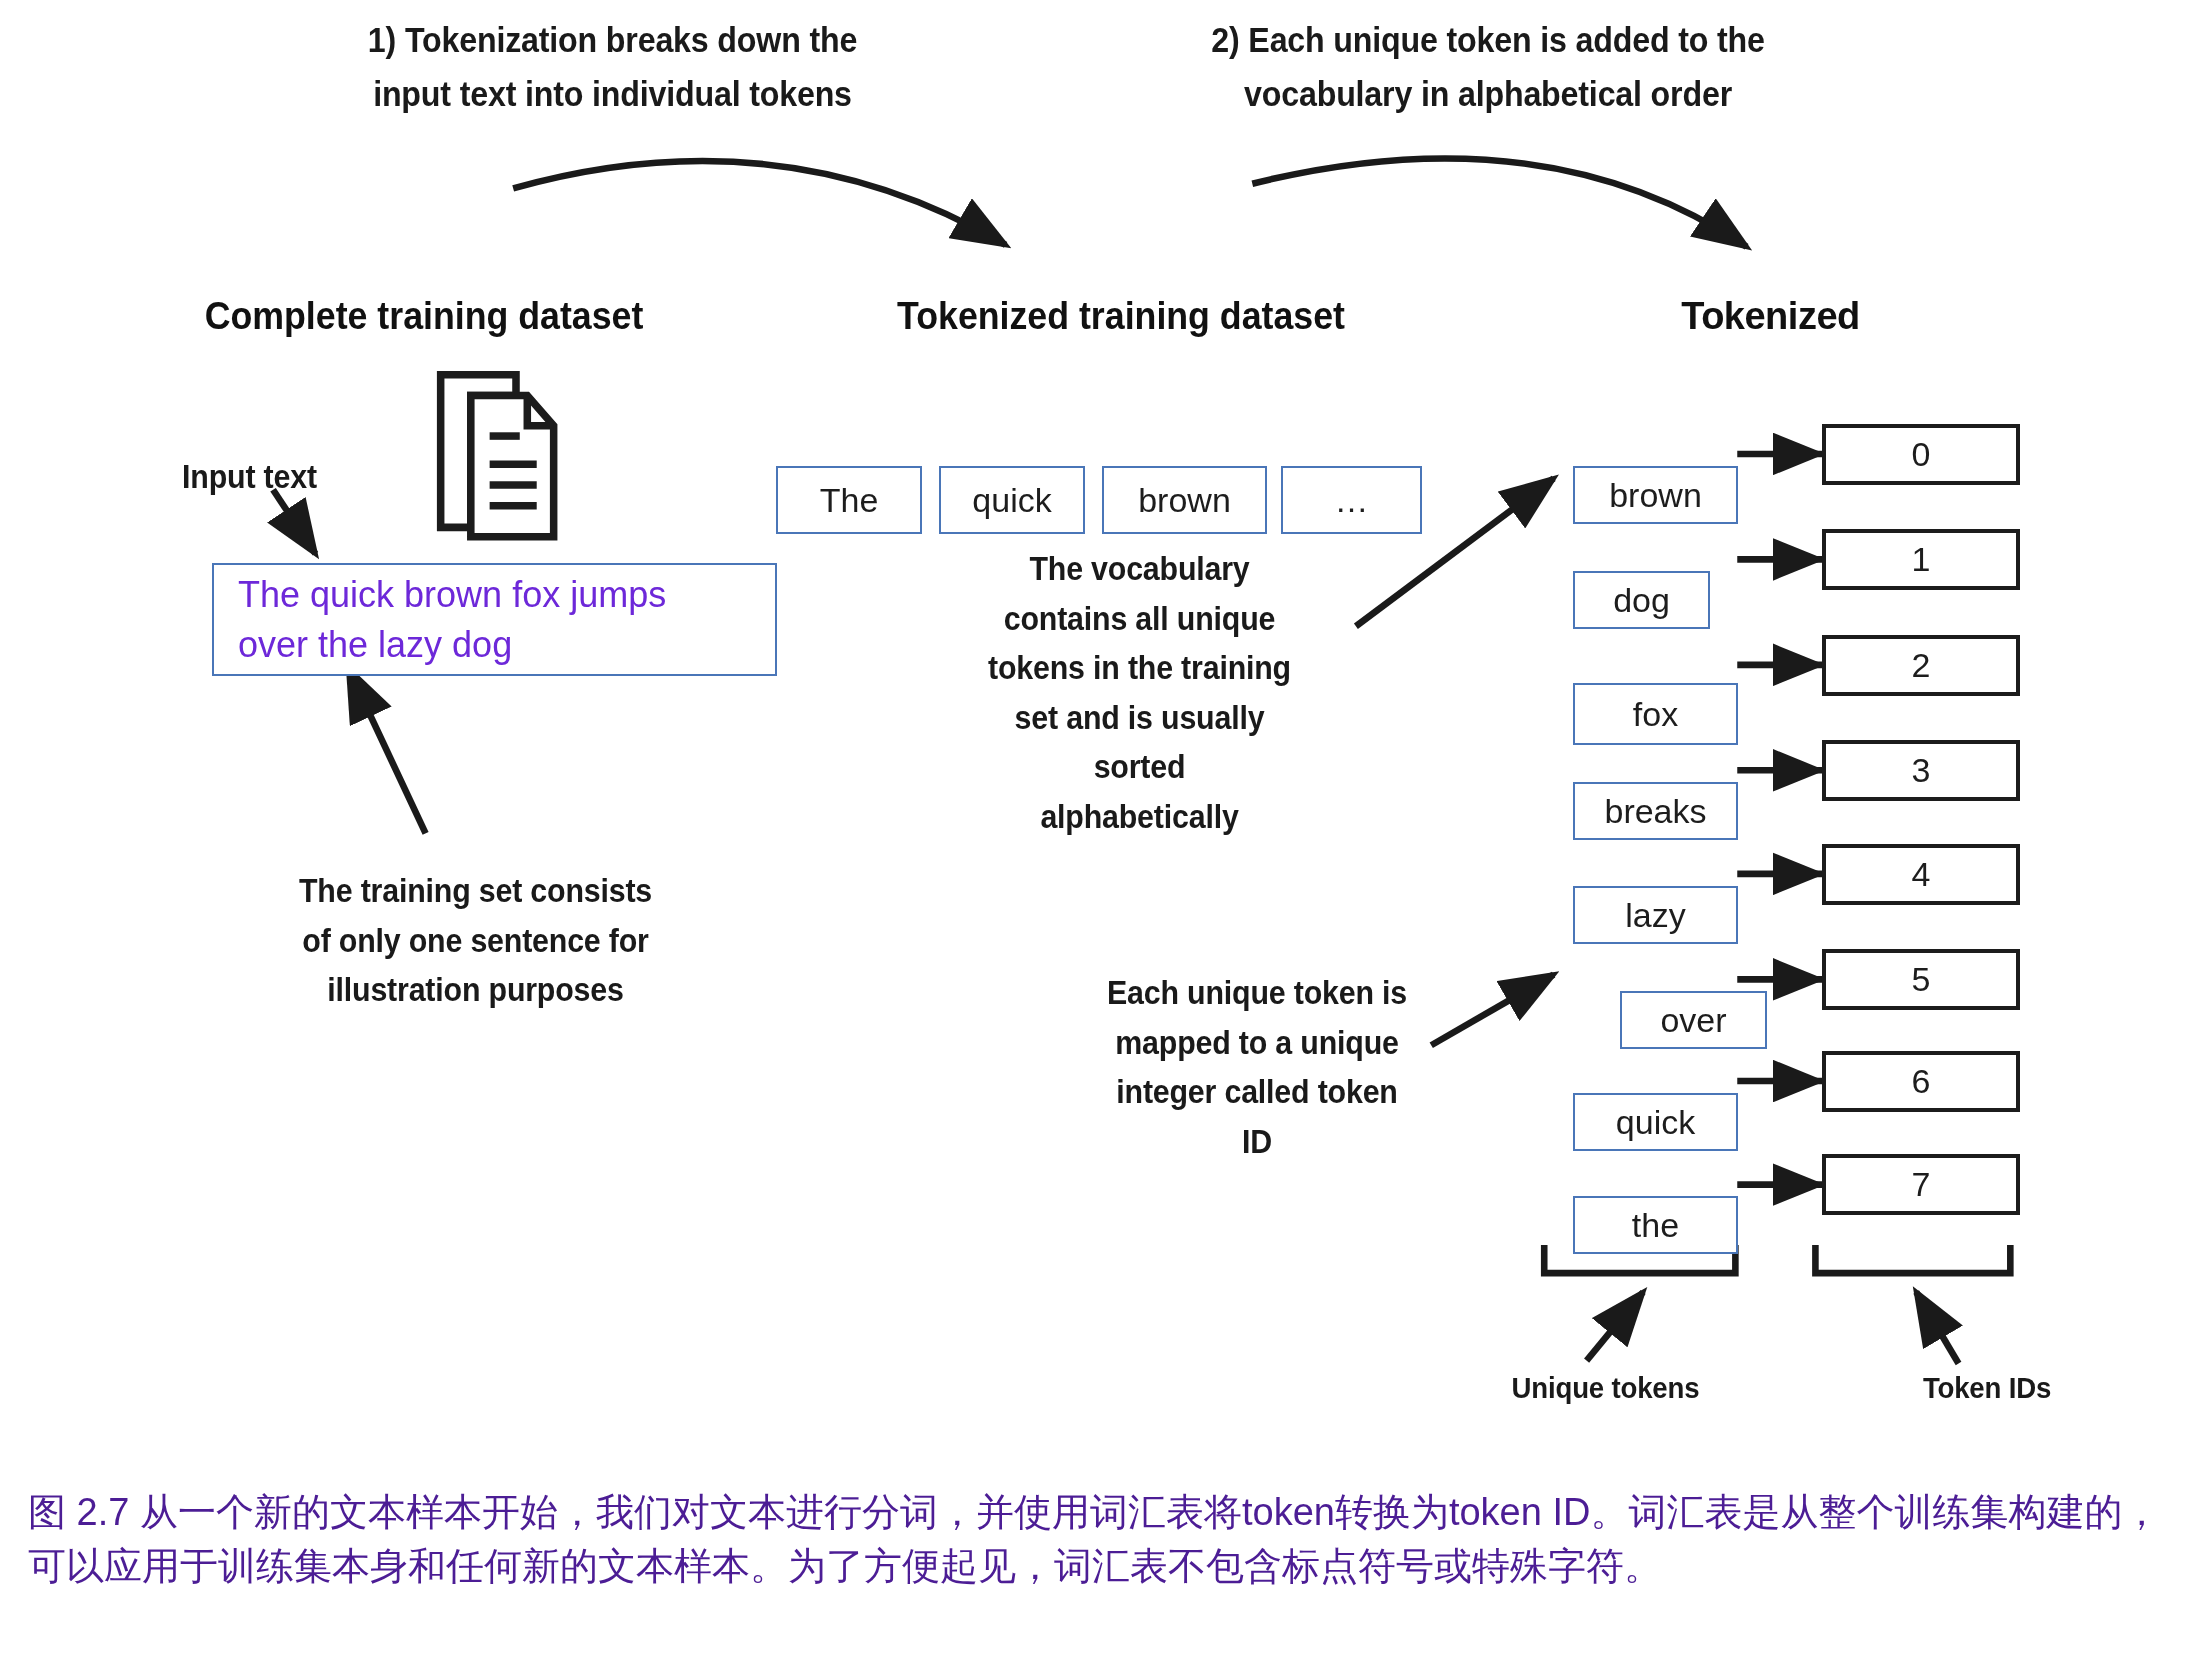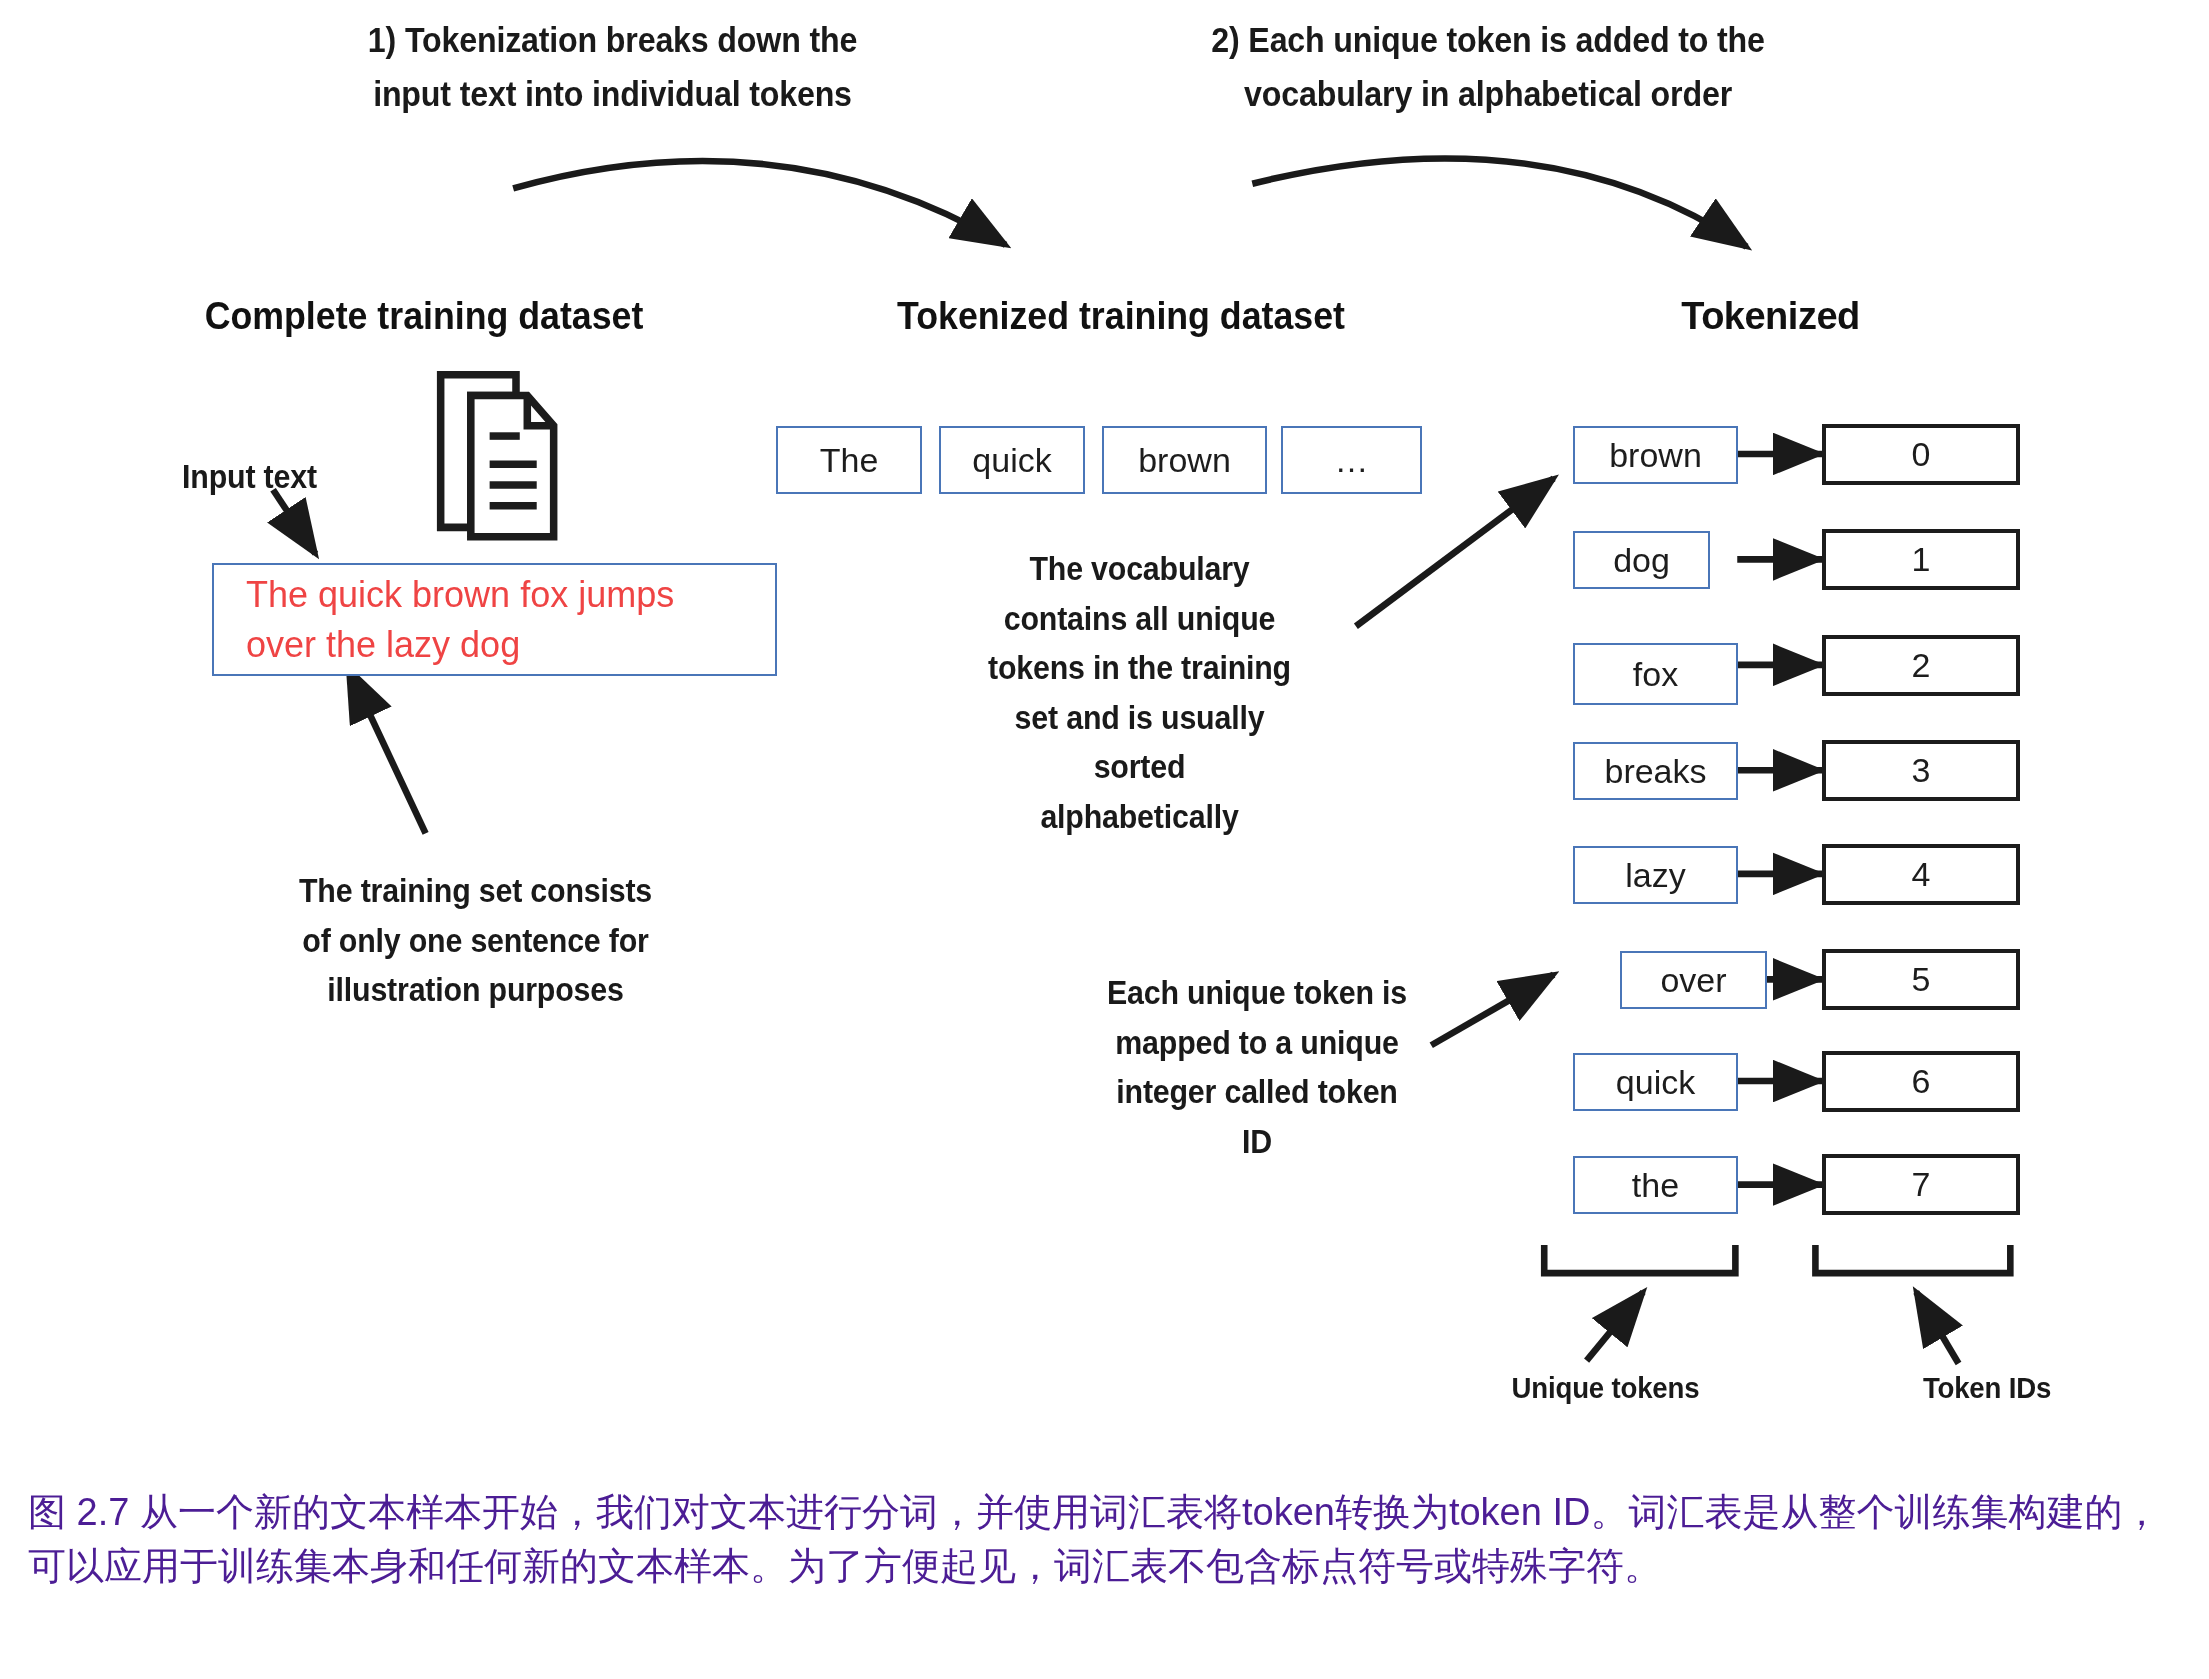--- a/index.html
+++ b/index.html
@@ -56,45 +56,46 @@
     position: absolute;
     border: 2.8px solid #4a76b8;
     background: #ffffff;
     box-sizing: border-box;
     display: flex;
     align-items: center;
     justify-content: center;
     font-family: "Liberation Sans", sans-serif;
     font-size: 34px;
     color: #1d1d1d;
+    margin-top: 40px;
   }
   .id-box {
     position: absolute;
     border: 4.7px solid #1c1c1c;
     background: #ffffff;
     box-sizing: border-box;
     display: flex;
     align-items: center;
     justify-content: center;
     font-family: "Liberation Sans", sans-serif;
     font-size: 34px;
     color: #1d1d1d;
   }
   .input-box {
     position: absolute;
     border: 2.8px solid #4a76b8;
     background: #ffffff;
     box-sizing: border-box;
     display: flex;
     align-items: center;
-    padding-left: 32px;
+    padding-left: 24px;
     font-family: "Liberation Sans", sans-serif;
     font-size: 36px;
     line-height: 1.38;
-    color: #ef4444;
+    color: #6d28d9;
     white-space: pre-line;
   }
 
   
   .caption {
     position: absolute;
     font-family: "Liberation Sans", sans-serif;
     font-size: 38px;
     line-height: 1.42;
     color: #4c1d95;

